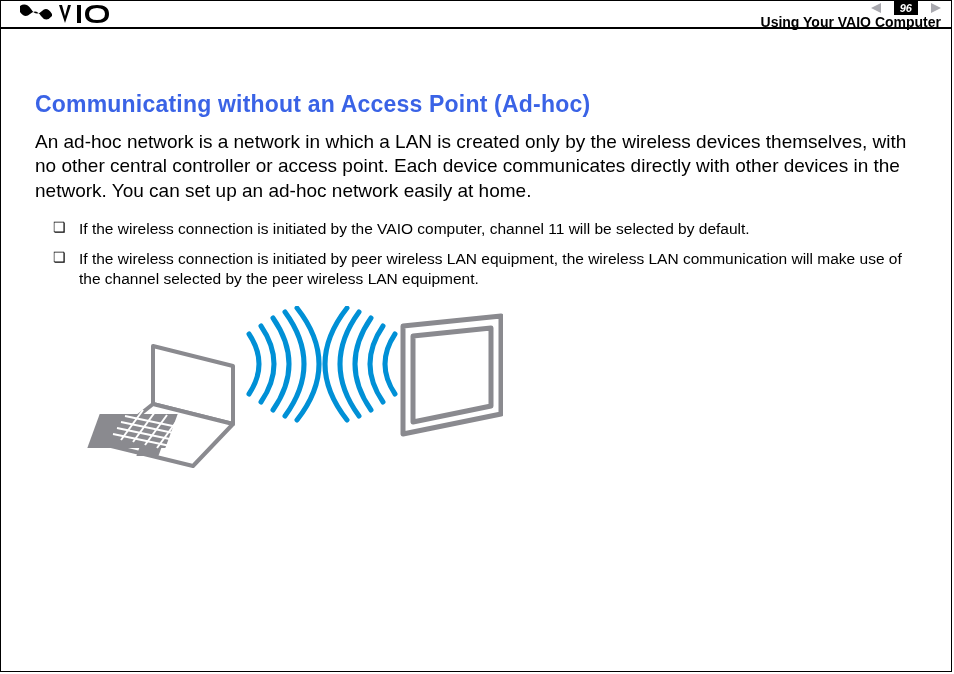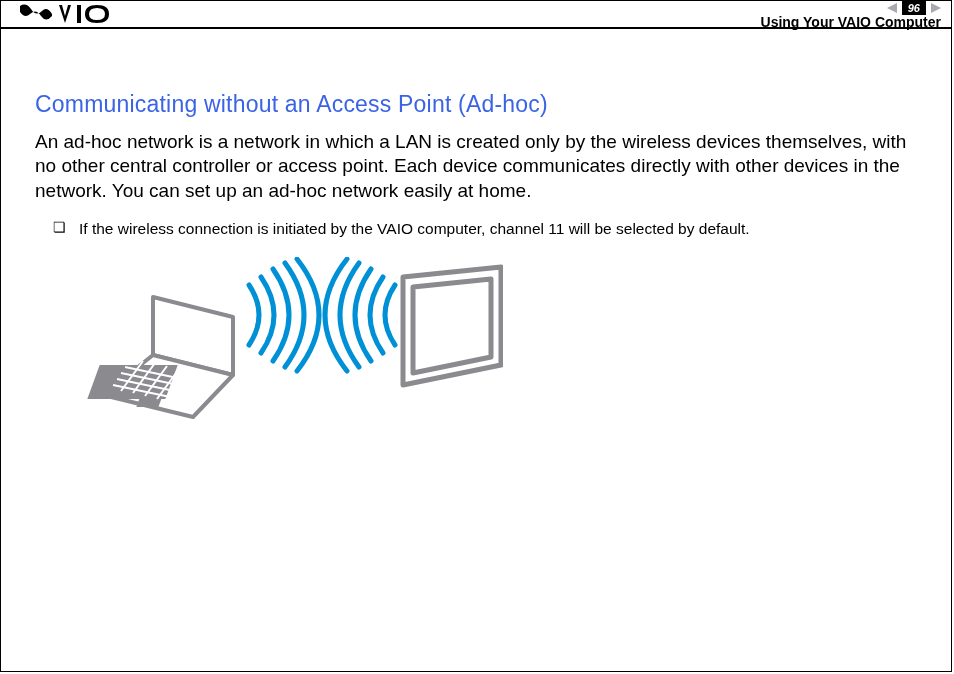--- a/index.html
+++ b/index.html
@@ -1,30 +1,30 @@
 <!DOCTYPE html>
 <html><head>
 <meta charset="utf-8">
 <style>
   html,body{margin:0;padding:0;width:954px;height:674px;background:#fff;font-family:Helvetica,Arial,sans-serif;color:#000;overflow:hidden}
   .page{border:1px solid #000;width:952px;height:672px;position:relative;box-sizing:border-box}
   
   .hdr{position:relative;height:26px;background:#fff;border-bottom:2px solid #000}
   .hdr-right{position:absolute;right:10px;top:0;text-align:right;font-weight:bold}
-  .pager{display:flex;align-items:center;justify-content:flex-end;gap:5px;height:14px}
+  .pager{display:flex;align-items:center;justify-content:flex-end;gap:13px;height:14px}
   .arrow-l,.arrow-r{display:inline-block}
   .arrow-l{width:0;height:0;border-top:5px solid transparent;border-bottom:5px solid transparent;border-right:10px solid #a9a9af}
   .pg-box{background:#000;color:#fff;font-size:11px;font-style:italic;padding:0 6px;height:14px;line-height:14px}
   .arrow-r{width:0;height:0;border-top:5px solid transparent;border-bottom:5px solid transparent;border-left:10px solid #a9a9af}
   .section{font-size:14px;font-weight:bold;margin-top:-1px}
   
   .logo{position:absolute;left:18px;top:2px}
   
   .content{padding:62px 28px 0 34px}
-  .title{color:#3a63e6;font-size:23px;font-weight:400;margin:0 0 12px 0;letter-spacing:.2px}
+  .title{color:#3a63e6;font-size:23px;font-weight:700;margin:0 0 12px 0;letter-spacing:.2px}
   .para{font-size:19px;line-height:1.28;margin:0 0 14px 0}
   .bullets{margin:16px;padding:0;list-style:none}
   .bullets li{font-size:15.5px;line-height:1.28;padding-left:28px;position:relative;margin:0 0 10px 0}
   .bullets li:before{content:"❏";position:absolute;left:2px;top:0;font-size:14px}
   
   .illus{margin-top:18px;margin-left:48px}
 </style>
 </head>
 <body>
 
@@ -49,20 +49,21 @@
       </div>
       <div class="section">Using Your VAIO Computer</div>
     </div>
   </div>
 
   <div class="content">
     <h1 class="title">Communicating without an Access Point (Ad-hoc)</h1>
     <p class="para">An ad-hoc network is a network in which a LAN is created only by the wireless devices themselves, with no other central controller or access point. Each device communicates directly with other devices in the network. You can set up an ad-hoc network easily at home.</p>
     <ul class="bullets">
       <li>If the wireless connection is initiated by the VAIO computer, channel 11 will be selected by default.</li>
+      <li>If the wireless connection is initiated by peer wireless LAN equipment, the wireless LAN communication will make use of the channel selected by the peer wireless LAN equipment.</li>
     </ul>
 
     <div class="illus">
       <svg width="420" height="180" viewBox="0 0 420 180">
 
         <g fill="none" stroke="#8a8a8f" stroke-width="4" stroke-linejoin="round">
           <path d="M70 40 L150 60 L150 118 L70 98 Z" fill="#fff"></path>
           <path d="M70 98 L150 118 L110 160 L20 138 Z" fill="#fff"></path>
         </g>
         <g fill="#8a8a8f">

